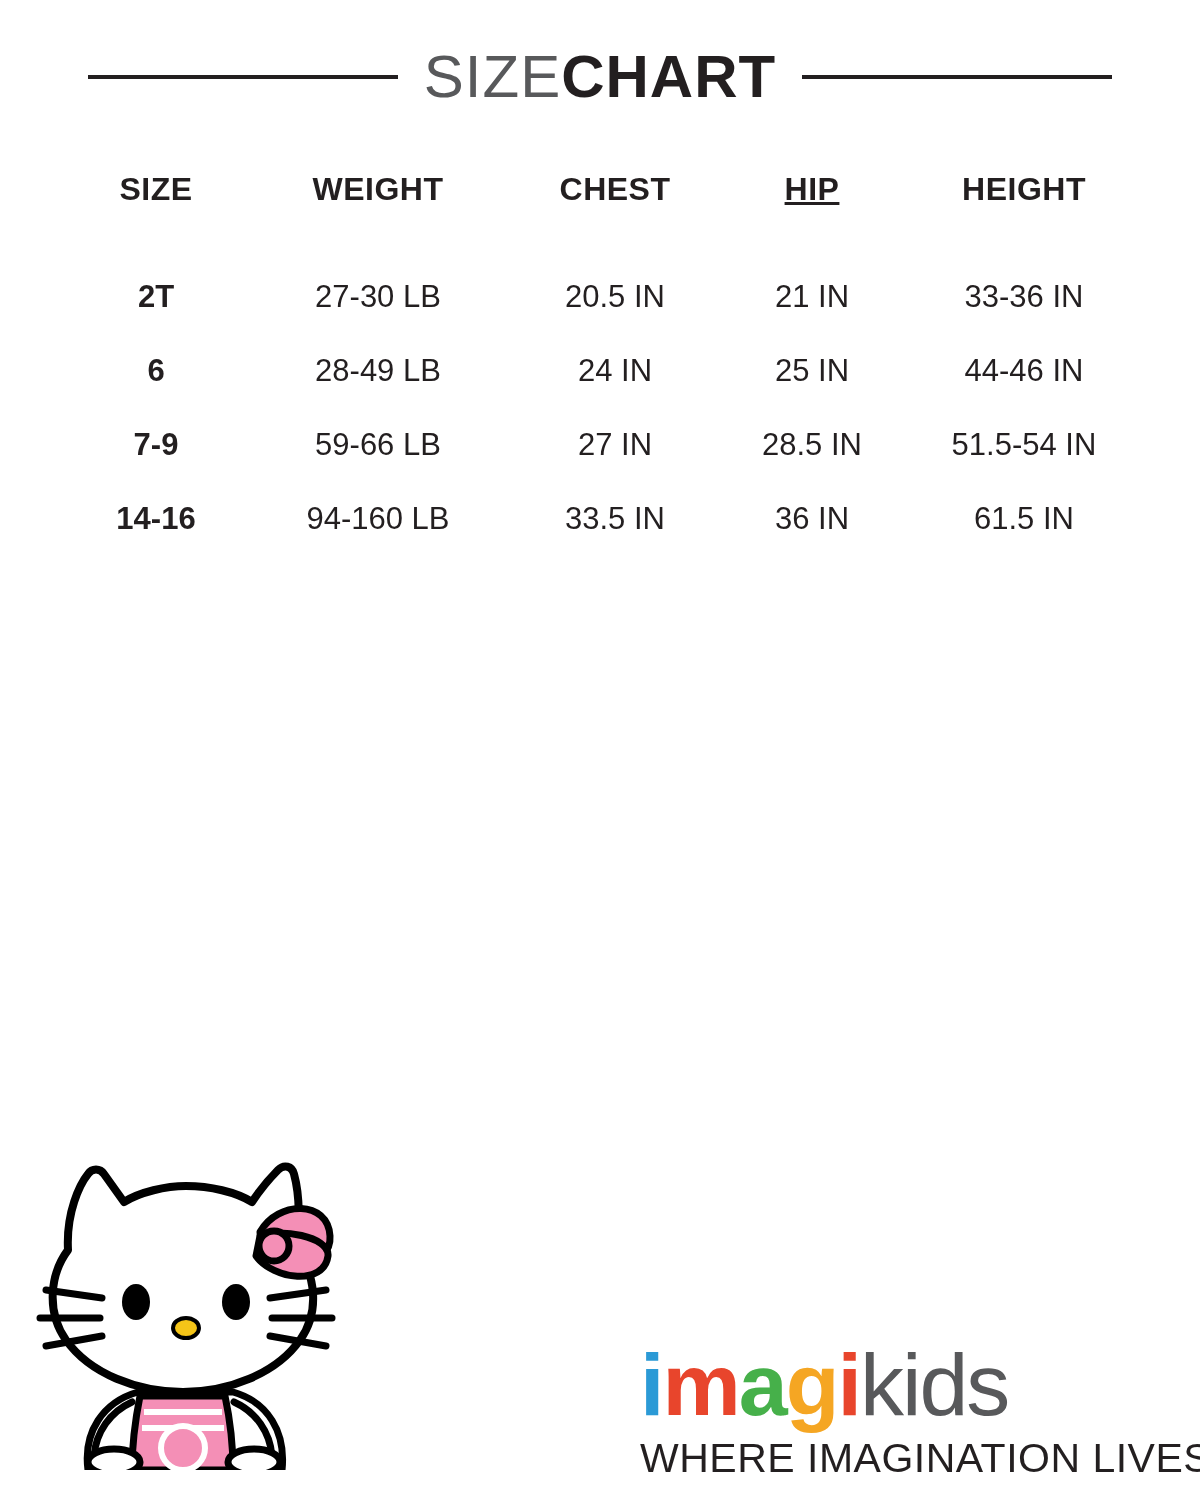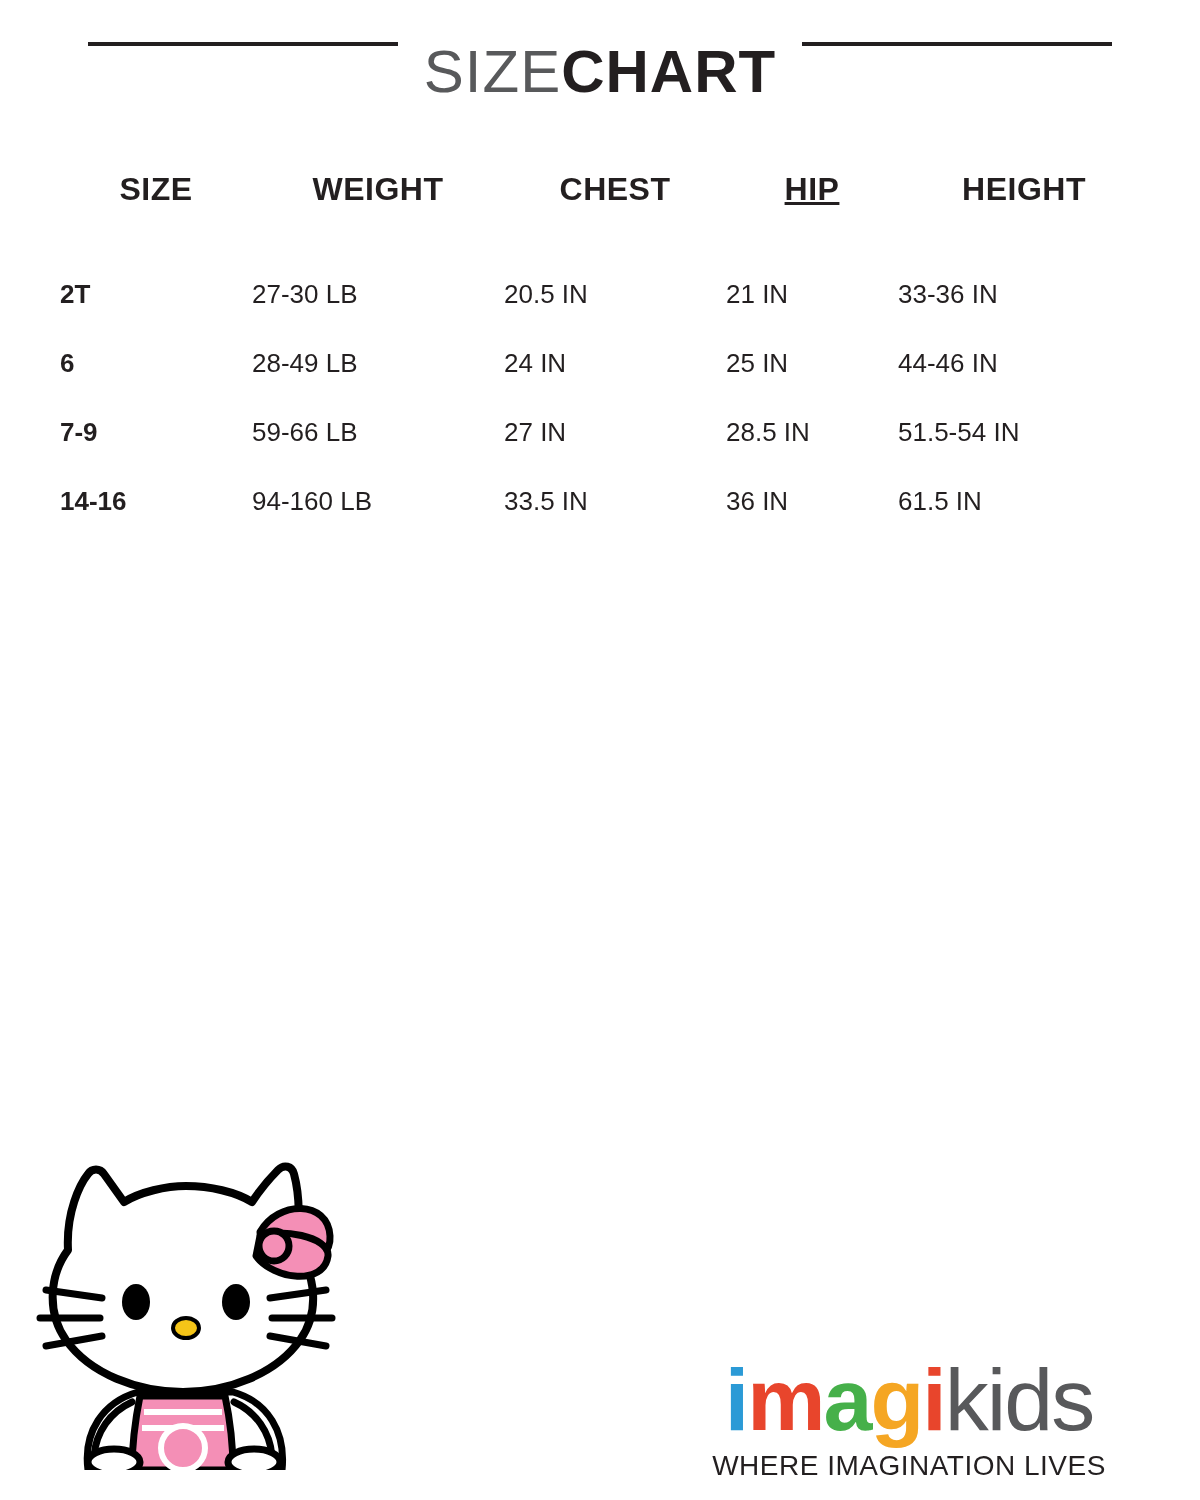--- a/index.html
+++ b/index.html
@@ -17,21 +17,21 @@
   }
 
   
   .header {
     position: absolute;
     top: 42px;
     left: 0;
     width: 1200px;
     height: 70px;
     display: flex;
-    align-items: flex-start;
+    align-items: center;
     justify-content: center;
     gap: 26px;
   }
   .rule {
     height: 4px;
     background: #231f20;
     flex: 0 0 auto;
   }
   .rule-left { width: 310px; }
   .rule-right { width: 310px; }
@@ -70,65 +70,65 @@
     padding-bottom: 52px;
     text-align: center;
   }
   thead th.col-size   { width: 190px; }
   thead th.col-weight { width: 250px; }
   thead th.col-chest  { width: 220px; }
   thead th.col-hip    { width: 170px; text-decoration: underline; }
   thead th.col-height { width: 250px; }
 
   tbody td {
-    font-size: 26px;
-    font-weight: 400;
-    color: #231f20;
+    font-size: 31px;
+    font-weight: 400;
+    color: #231f20;
+    text-align: center;
     padding: 19px 0;
   }
   tbody td.size-cell {
     font-weight: 700;
   }
 
   
   .kitty {
     position: absolute;
     left: 28px;
     top: 1140px;
     width: 310px;
     height: 330px;
   }
 
   
   .logo-block {
     position: absolute;
-    right: 31px;
+    right: 40px;
     bottom: 18px;
     width: 520px;
-    text-align: center;
   }
   .logo-word {
     font-size: 88px;
     font-weight: 700;
     line-height: 1;
     letter-spacing: -2px;
     white-space: nowrap;
   }
   .logo-word .l-i1 { color: #2b9ad6; }
   .logo-word .l-m  { color: #e8452c; }
   .logo-word .l-a  { color: #46b04a; }
   .logo-word .l-g  { color: #f5a623; }
   .logo-word .l-i2 { color: #e8452c; }
   .logo-word .l-kids {
     color: #58595b;
     font-weight: 400;
   }
   .logo-tag {
     margin-top: 6px;
-    font-size: 28px;
+    font-size: 41px;
     font-weight: 400;
     letter-spacing: 0.5px;
     color: #231f20;
     white-space: nowrap;
   }
 </style>
 </head>
 <body>
 
 <div class="header">

